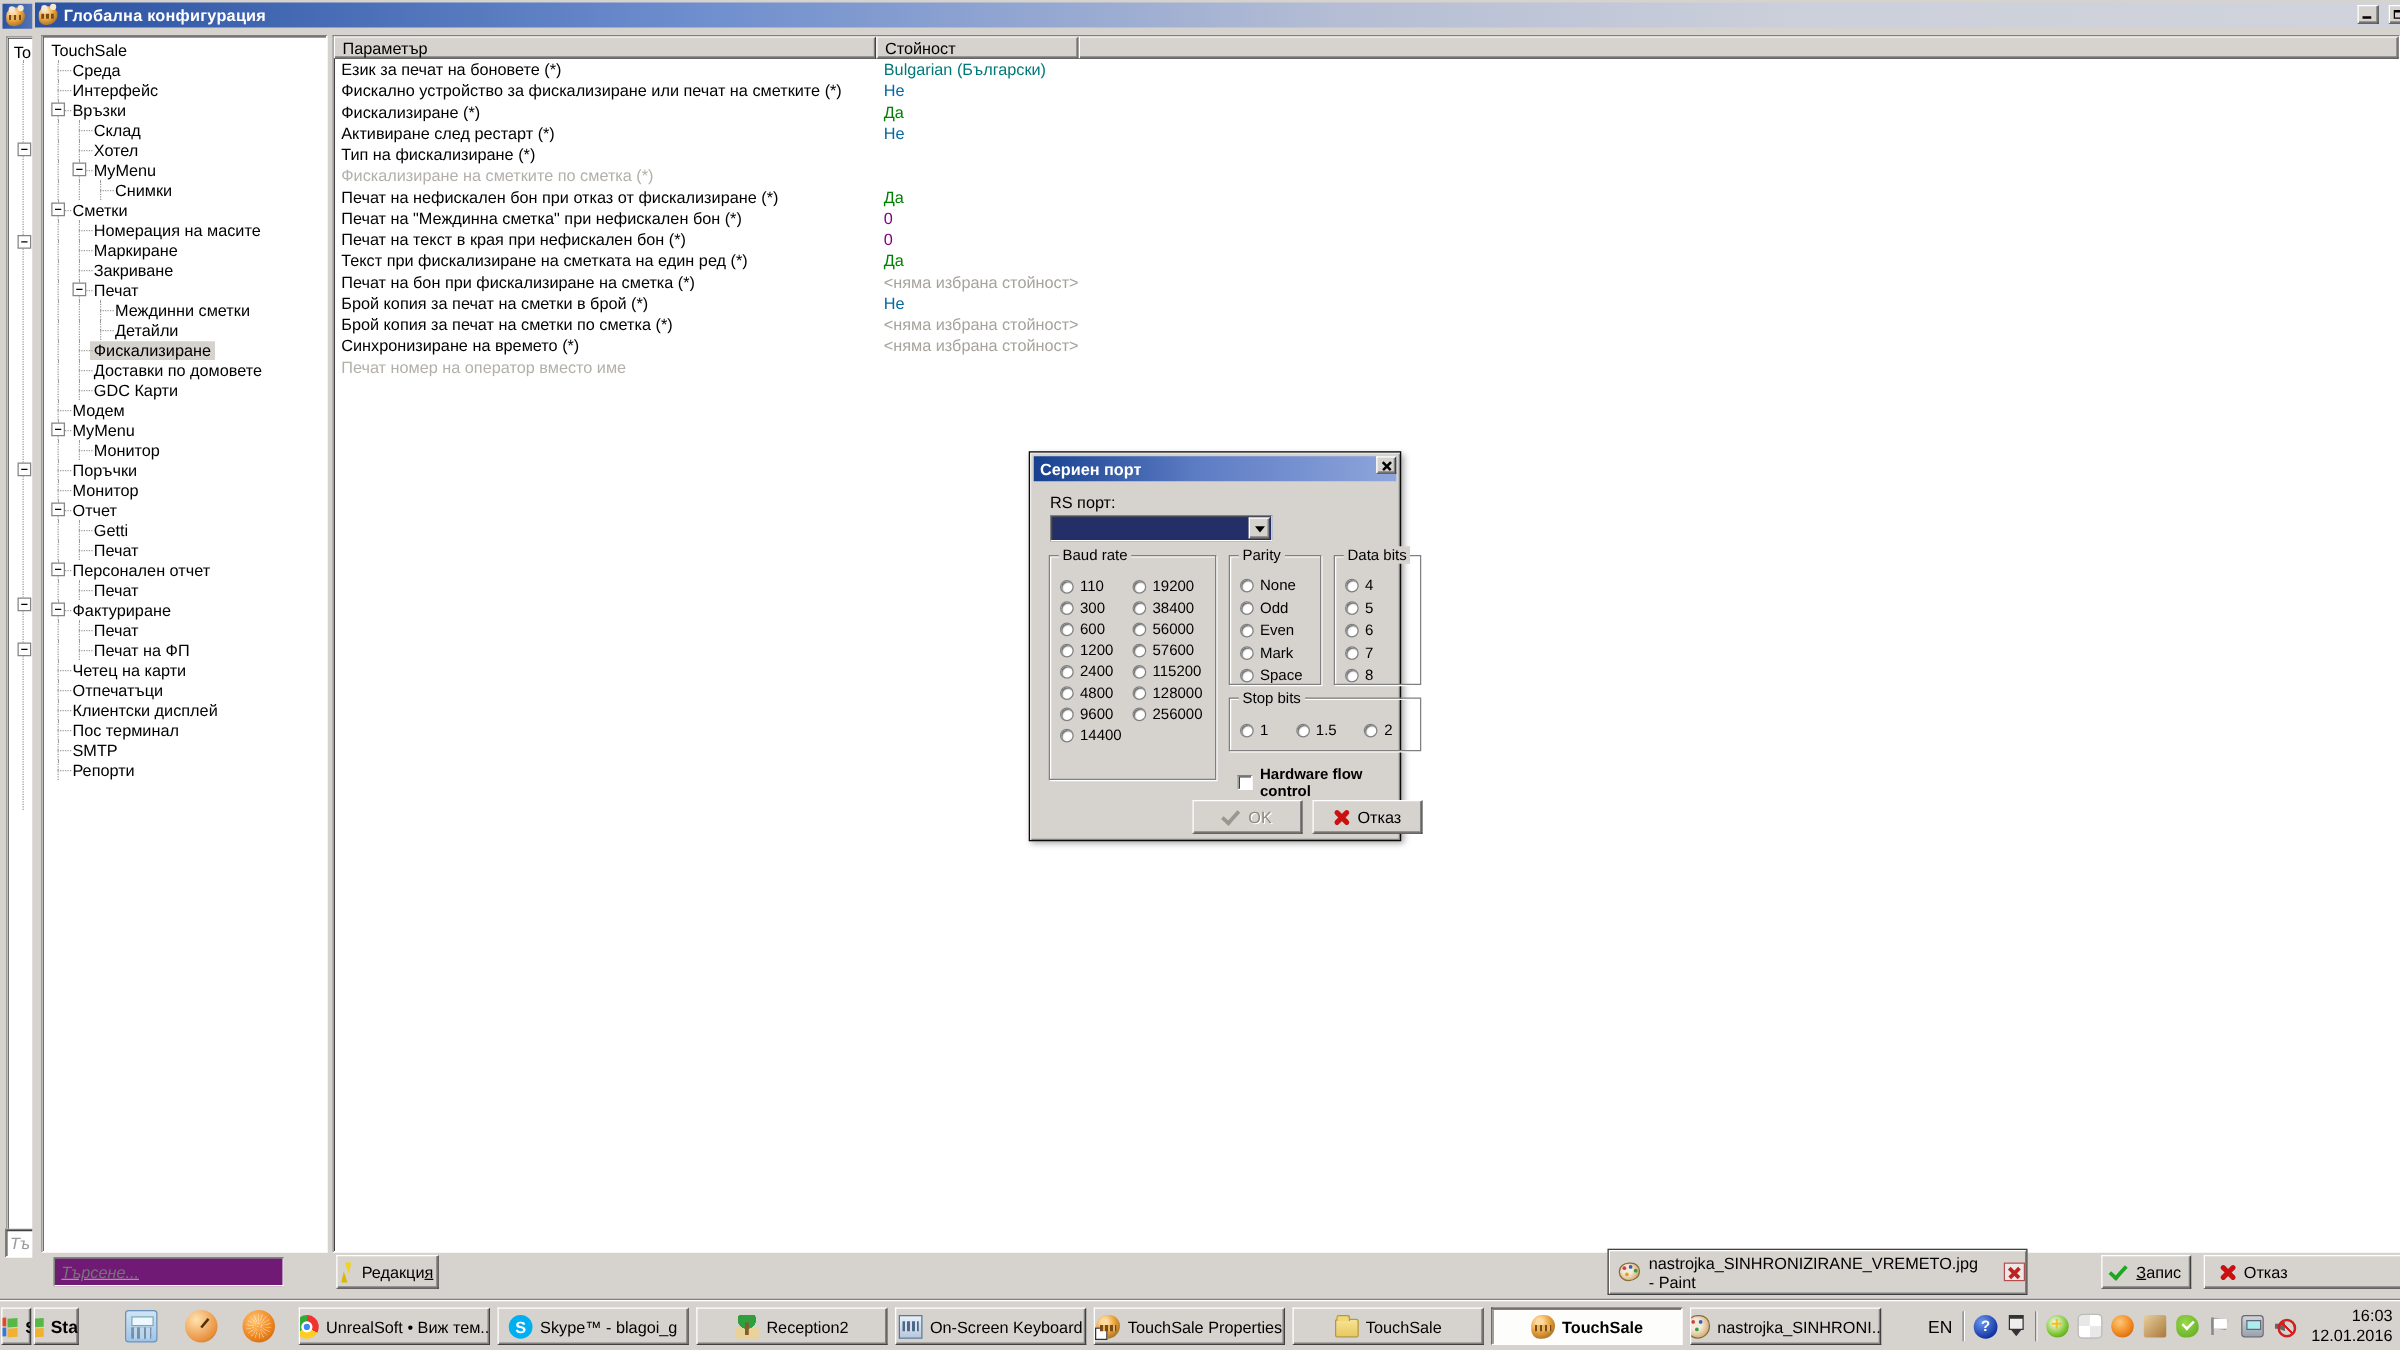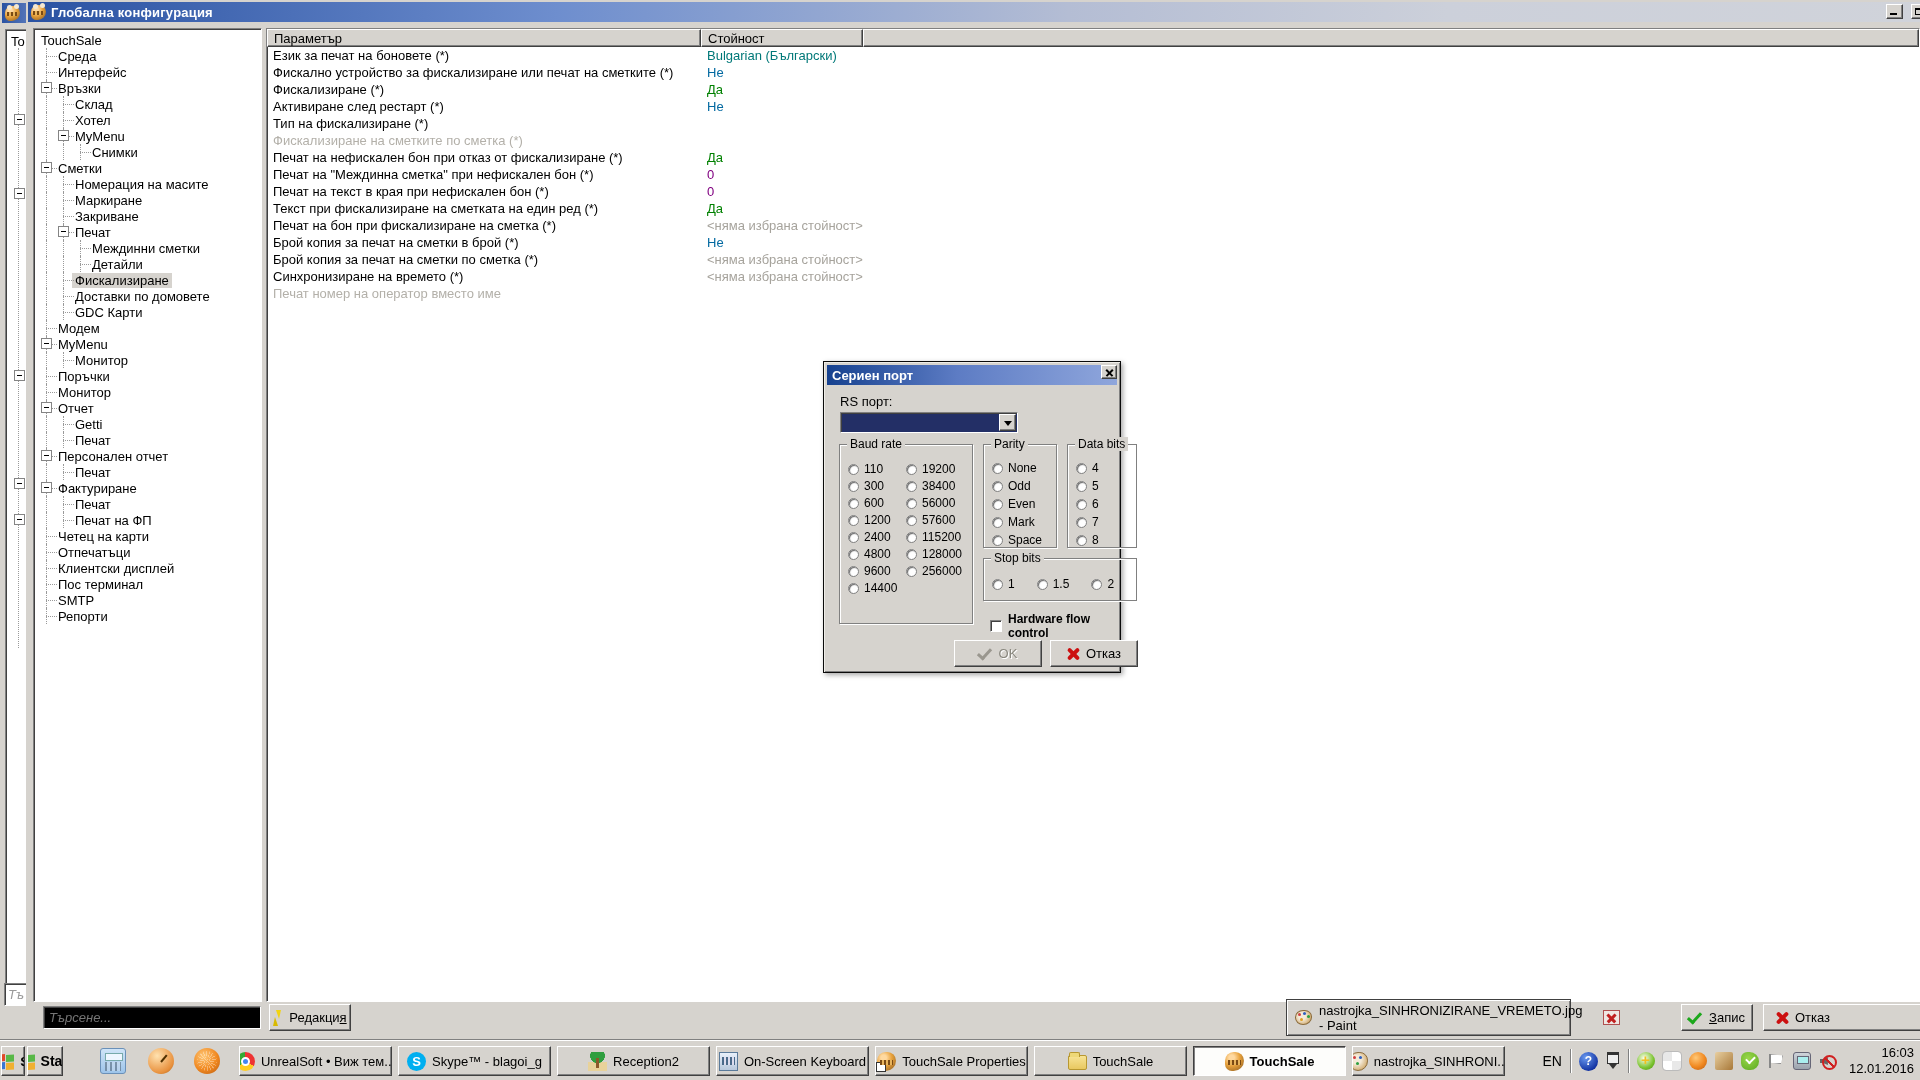--- a/index.html
+++ b/index.html
@@ -49,21 +49,21 @@
   .hcell.c2 { width:162px; flex:none; }
   .hcell.cf { flex:1; }
   .trow { display:flex; height:17px; align-items:center; }
   .pcell { width:434px; flex:none; padding-left:6px; white-space:nowrap; overflow:hidden; }
   .vcell { width:420px; flex:none; padding-left:6px; white-space:nowrap; }
   .val-teal { color:#007878; } .val-red { color:#0369a1; } .val-green { color:#008000; }
   .val-purple { color:#800080; } .val-gray { color:#a6a39c; } .p-dis { color:#b3b0a9; }
 
   
   #bottombar { position:absolute; left:0; right:0; bottom:0; height:46px; }
-  #searchbox { position:absolute; left:17px; top:12px; width:218px; height:23px; border:1px solid; border-color:#808080 #fff #fff #808080; box-shadow:inset 1px 1px 0 #404040; background:#000000; font-style:italic; color:#9a9a9a; padding-left:5px; font-size:13px; font-family:"Liberation Sans",sans-serif; }
+  #searchbox { position:absolute; left:17px; top:12px; width:184px; height:23px; border:1px solid; border-color:#808080 #fff #fff #808080; box-shadow:inset 1px 1px 0 #404040; background:#701a75; font-style:italic; color:#9a9a9a; padding-left:5px; font-size:13px; font-family:"Liberation Sans",sans-serif;text-decoration:underline; }
   #editbtn { position:absolute; left:243px; top:10px; width:82px; height:27px; font-size:13px; }
   .bolt { width:10px; height:16px; position:relative; flex:none; }
   .bolt::before { content:''; position:absolute; left:2px; top:0; width:0; height:0; border-left:5px solid transparent; border-top:9px solid #f2d410; transform:skewX(-12deg); }
   .bolt::after { content:''; position:absolute; left:1px; bottom:0; width:0; height:0; border-right:5px solid transparent; border-bottom:9px solid #d8ba00; transform:skewX(-12deg); }
   #savebtn { position:absolute; left:1655px; top:10px; width:72px; height:27px; font-size:13px; }
   #cancelbtn { position:absolute; left:1737px; top:10px; width:170px; height:27px; font-size:13px; justify-content:flex-start; padding-left:12px; }
   .ck { width:14px; height:8px; border-left:3px solid #1ca81c; border-bottom:3px solid #1ca81c; transform:rotate(-48deg) translateY(-2px); flex:none; }
   .ck.gray { border-color:#9a978f; }
   .xx { width:13px; height:13px; position:relative; flex:none; }
   .xx::before,.xx::after { content:''; position:absolute; left:-1px; top:5px; width:15px; height:4px; background:#cc1010; border-radius:2px; }
@@ -93,21 +93,21 @@
   .col { position:absolute; top:16px; display:flex; flex-direction:column; gap:1px; }
   #g-baud .col1 { left:8px; } #g-baud .col2 { left:66px; }
   #g-parity .col1, #g-data .col1 { left:8px; top:15px; gap:2px; }
   #g-stop .hrow { position:absolute; left:8px; top:17px; display:flex; gap:22px; }
   #flowrow { position:absolute; left:166px; top:250px; display:flex; align-items:center; gap:6px; font-size:12px;font-weight:bold; }
   #flowrow .chk { width:12px; height:12px; background:#fff; border:1px solid; border-color:#808080 #fff #fff #808080; box-shadow:inset 1px 1px 0 #404040; flex:none; }
   #dok { position:absolute; left:130px; top:278px; width:88px; height:27px; font-size:13px; color:#8a887f; text-shadow:1px 1px 0 #fff; }
   #dcancel { position:absolute; left:226px; top:278px; width:88px; height:27px; font-size:13px; }
 
   
-  #paintbar { position:absolute; left:1286px; top:999px; width:285px; height:37px; background:#d6d3ce; border:1px solid #404040; box-shadow:inset 1px 1px 0 #fff, inset -1px -1px 0 #808080, inset 3px 3px 0 #d6d3ce; display:flex; align-items:center; padding:0 8px; gap:7px; }
+  #paintbar { position:absolute; left:1286px; top:999px; width:336px; height:37px; background:#d6d3ce; border:1px solid #404040; box-shadow:inset 1px 1px 0 #fff, inset -1px -1px 0 #808080, inset 3px 3px 0 #d6d3ce; display:flex; align-items:center; padding:0 8px; gap:7px; }
   .palette { width:17px; height:15px; border-radius:50% 45% 55% 50%; background:radial-gradient(circle at 40% 40%, #f4ead8 30%, #cfa86a 80%); border:1px solid #8a6a3a; position:relative; flex:none; }
   .palette::after { content:''; position:absolute; left:2px; top:2px; width:3px; height:3px; border-radius:50%; background:#d04040; box-shadow:5px -1px 0 #3060c0, 9px 2px 0 #30a040, 2px 5px 0 #e0a020; }
   #paintx { margin-left:14px; width:17px; height:15px; background:#efe7e3; border:1px solid #b05050; position:relative; flex:none; }
   #paintx::before,#paintx::after { content:''; position:absolute; left:2px; top:6px; width:11px; height:2.5px; background:#c02020; }
   #paintx::before { transform:rotate(45deg);} #paintx::after { transform:rotate(-45deg);}
 
   
   #taskbar { position:absolute; left:0; top:1040px; width:1920px; height:40px; background:#d6d3ce; border-top:1px solid #fff; box-shadow:0 -1px 0 #808080; display:flex; align-items:center; }
   .tbtn { height:30px; margin-top:0px; display:flex; align-items:center; gap:6px; padding:0 8px; font-size:13px; white-space:nowrap; overflow:hidden; }
   #startpartial { position:absolute; left:1px; top:5px; width:24px; }

